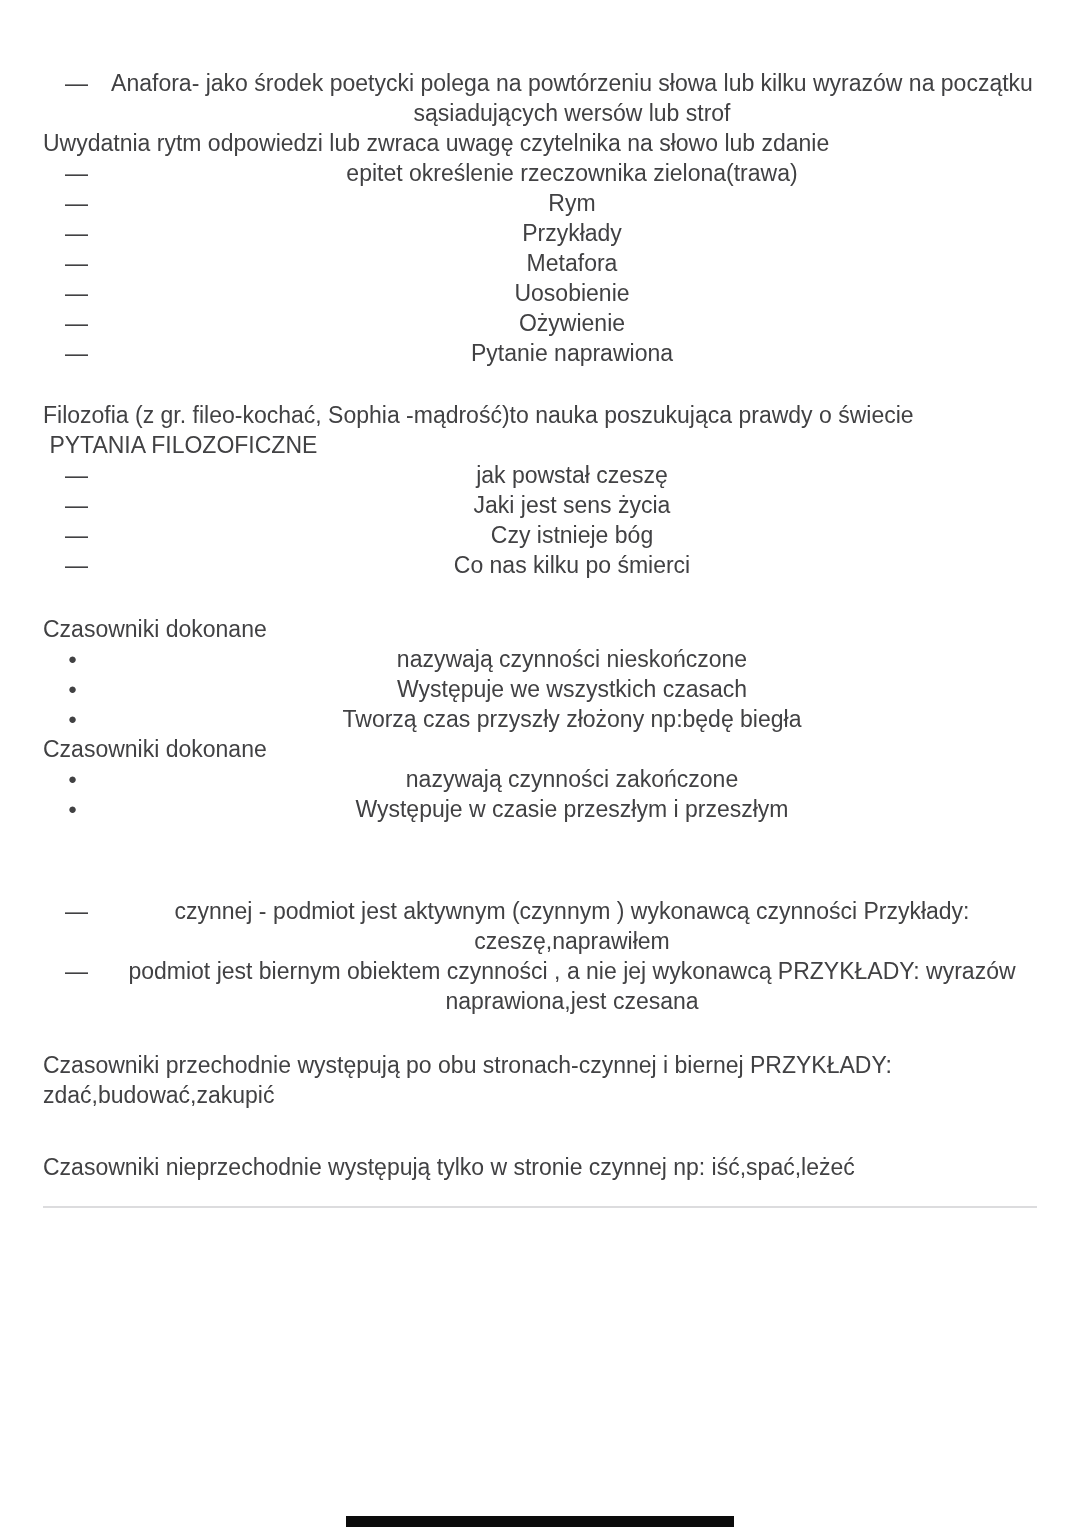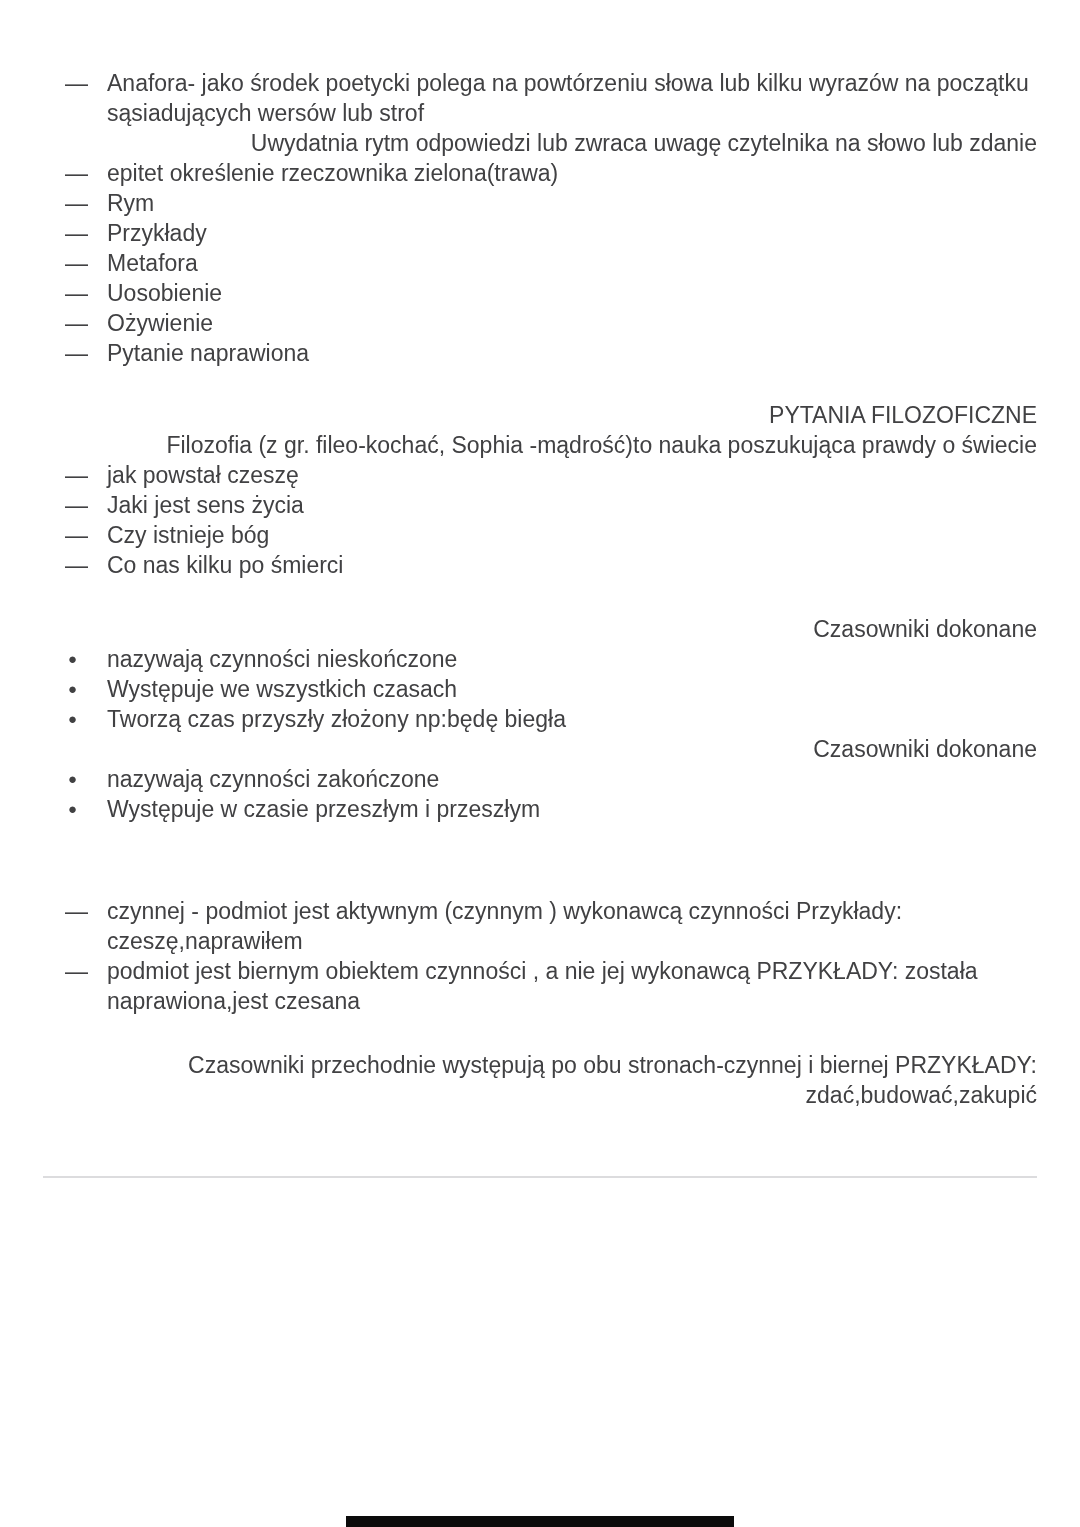--- a/index.html
+++ b/index.html
@@ -8,33 +8,33 @@
   body {
     position: relative;
     overflow: hidden;
     background: #ffffff;
     color: #414143;
     font-family: "Liberation Sans", "DejaVu Sans", sans-serif;
     font-size: 23px;
     line-height: 30px;
   }
   .page { padding: 68px 43px 0 43px; }
-  .para { white-space: pre-wrap; text-align: right; }
+  .para { white-space: pre-wrap; }
   .li { display: flex; align-items: flex-start; }
   .bullet {
     flex: 0 0 64px;
     padding-left: 22px;
     user-select: none;
   }
   .bullet.circle {
     font-size: 15px;
     line-height: 30px;
     padding-left: 25px;
   }
-  .txt { flex: 1; white-space: pre-wrap; }
+  .txt { flex: 1; white-space: pre-wrap; text-align: center; }
   .spacer { width: 100%; }
   .divider {
     height: 2px;
     background: #dcdcde;
     margin-top: 24px;
   }
   .home-bar {
     position: absolute;
     bottom: 0;
     left: 50%;
@@ -76,22 +76,22 @@
       </div>
       <div class="li">
         <span class="bullet dash">—</span>
         <span class="txt">Ożywienie</span>
       </div>
       <div class="li">
         <span class="bullet dash">—</span>
         <span class="txt">Pytanie naprawiona</span>
       </div>
       <div class="spacer" style="height: 32px;"></div>
+      <div class="para">Filozofia (z gr. fileo-kochać, Sophia -mądrość)to nauka poszukująca prawdy o świecie</div>
       <div class="para"> PYTANIA FILOZOFICZNE</div>
-      <div class="para">Filozofia (z gr. fileo-kochać, Sophia -mądrość)to nauka poszukująca prawdy o świecie</div>
       <div class="li">
         <span class="bullet dash">—</span>
         <span class="txt">jak powstał czeszę</span>
       </div>
       <div class="li">
         <span class="bullet dash">—</span>
         <span class="txt">Jaki jest sens życia</span>
       </div>
       <div class="li">
         <span class="bullet dash">—</span>
@@ -125,21 +125,22 @@
         <span class="txt">Występuje w czasie przeszłym i przeszłym</span>
       </div>
       <div class="spacer" style="height: 34px;"></div>
       <div class="spacer" style="height: 38px;"></div>
       <div class="li">
         <span class="bullet dash">—</span>
         <span class="txt">czynnej - podmiot jest aktywnym (czynnym ) wykonawcą czynności Przykłady: czeszę,naprawiłem</span>
       </div>
       <div class="li">
         <span class="bullet dash">—</span>
-        <span class="txt">podmiot jest biernym obiektem czynności , a nie jej wykonawcą PRZYKŁADY: została naprawiona,jest czesana</span>
+        <span class="txt">podmiot jest biernym obiektem czynności , a nie jej wykonawcą PRZYKŁADY: wyrazów naprawiona,jest czesana</span>
       </div>
       <div class="spacer" style="height: 34px;"></div>
       <div class="para">Czasowniki przechodnie występują po obu stronach-czynnej i biernej PRZYKŁADY: zdać,budować,zakupić</div>
       <div class="spacer" style="height: 42px;"></div>
+      <div class="para">Czasowniki nieprzechodnie występują tylko w stronie czynnej np: iść,spać,leżeć</div>
     </div>
   <div class="divider"></div>
 </div>
 <div class="home-bar"></div>
 
 </body></html>

